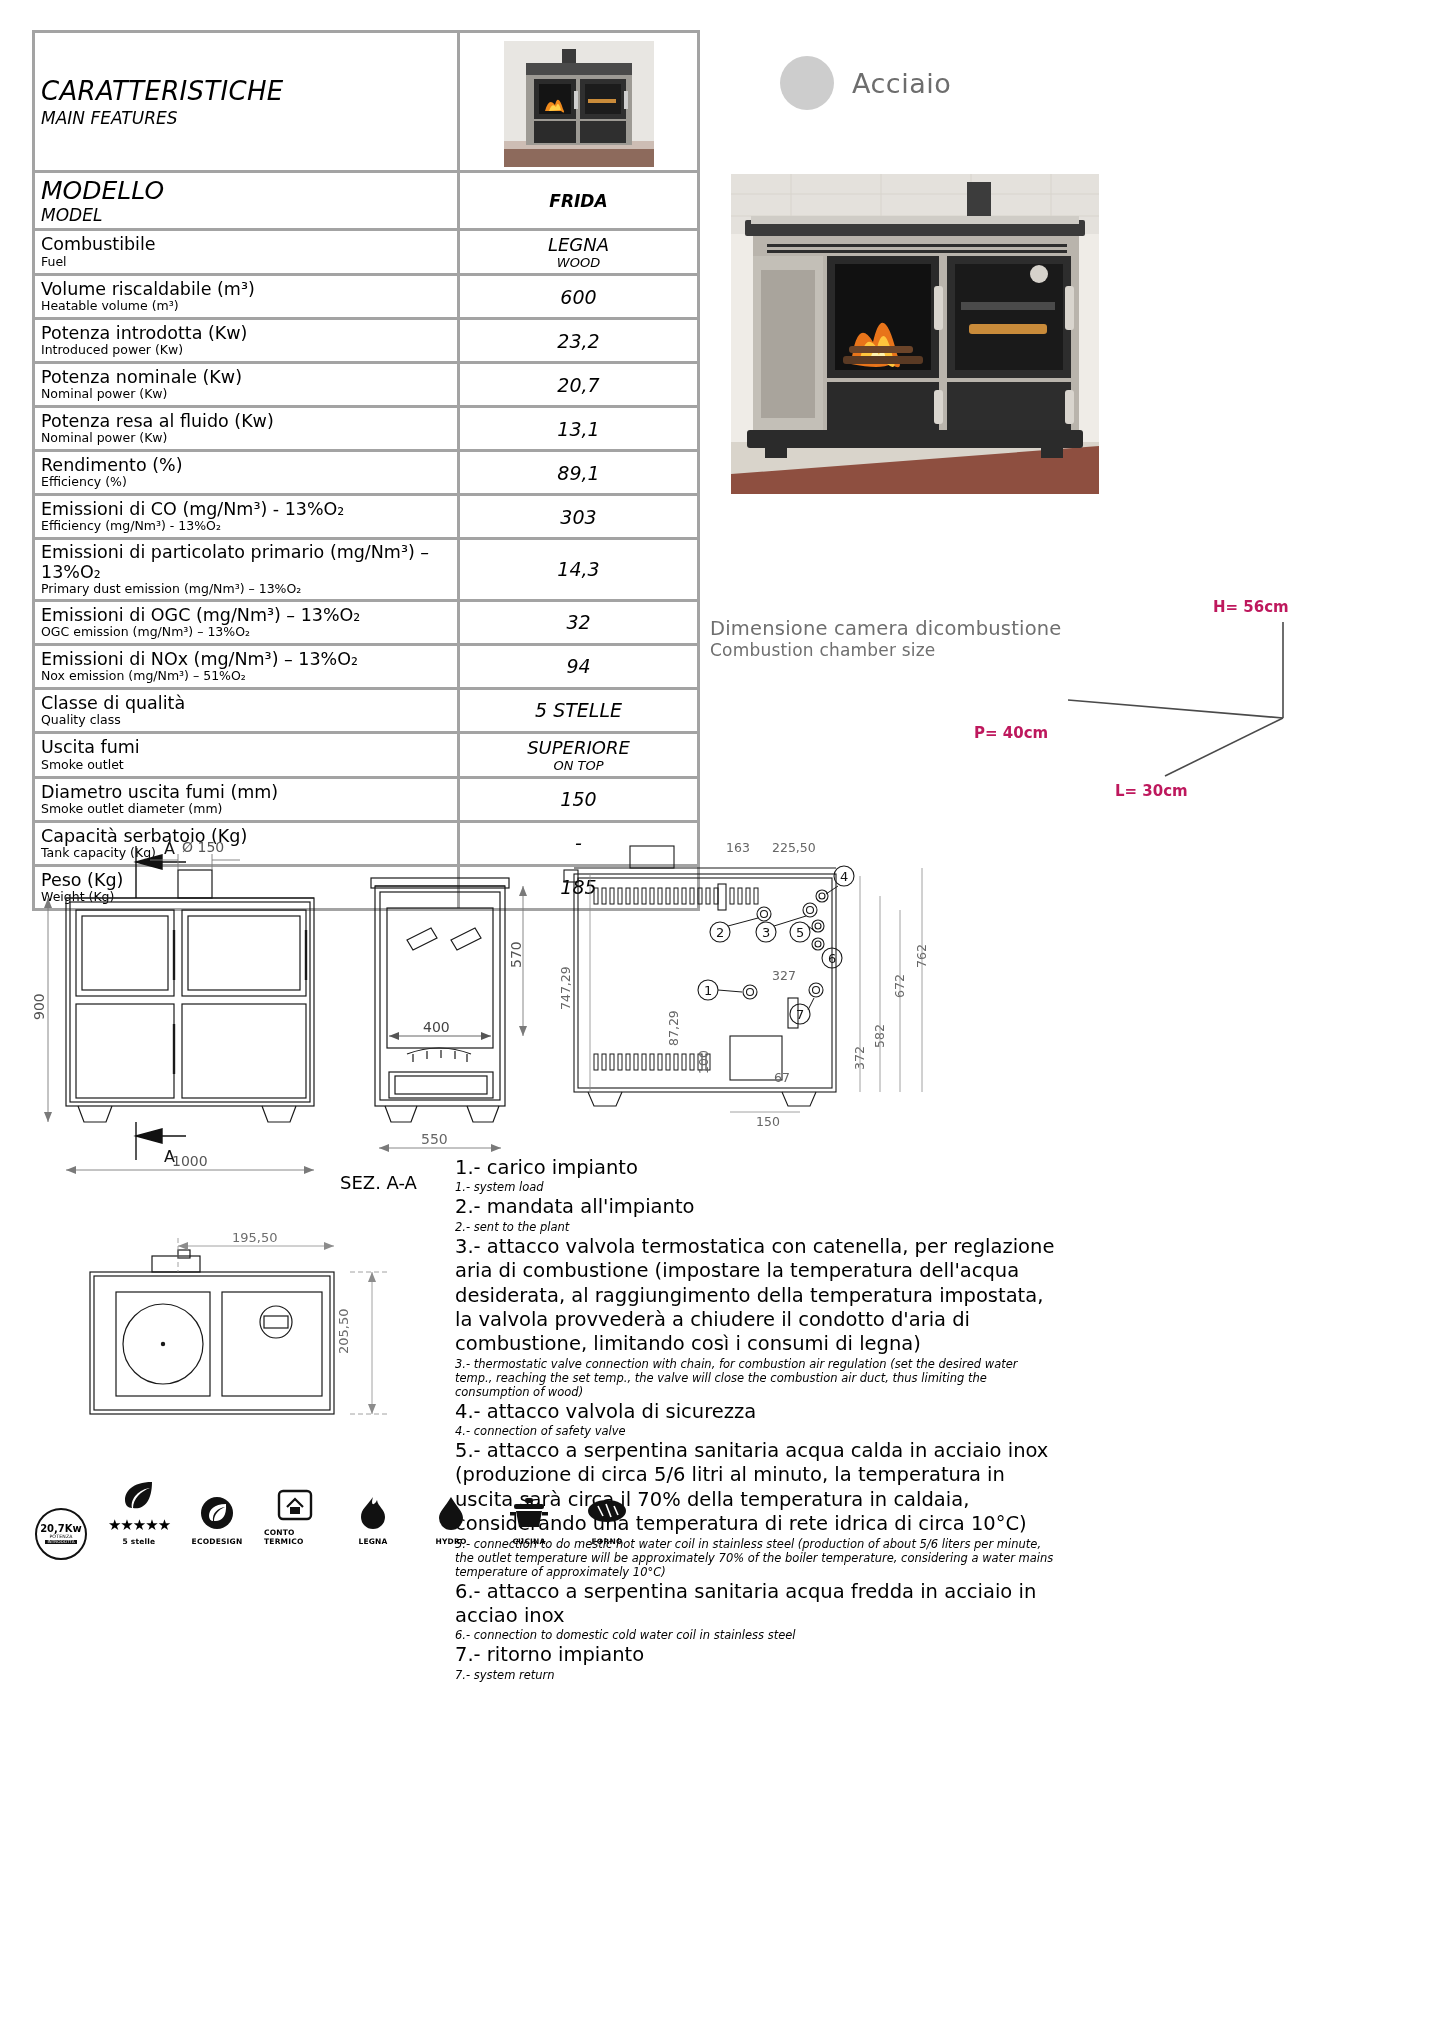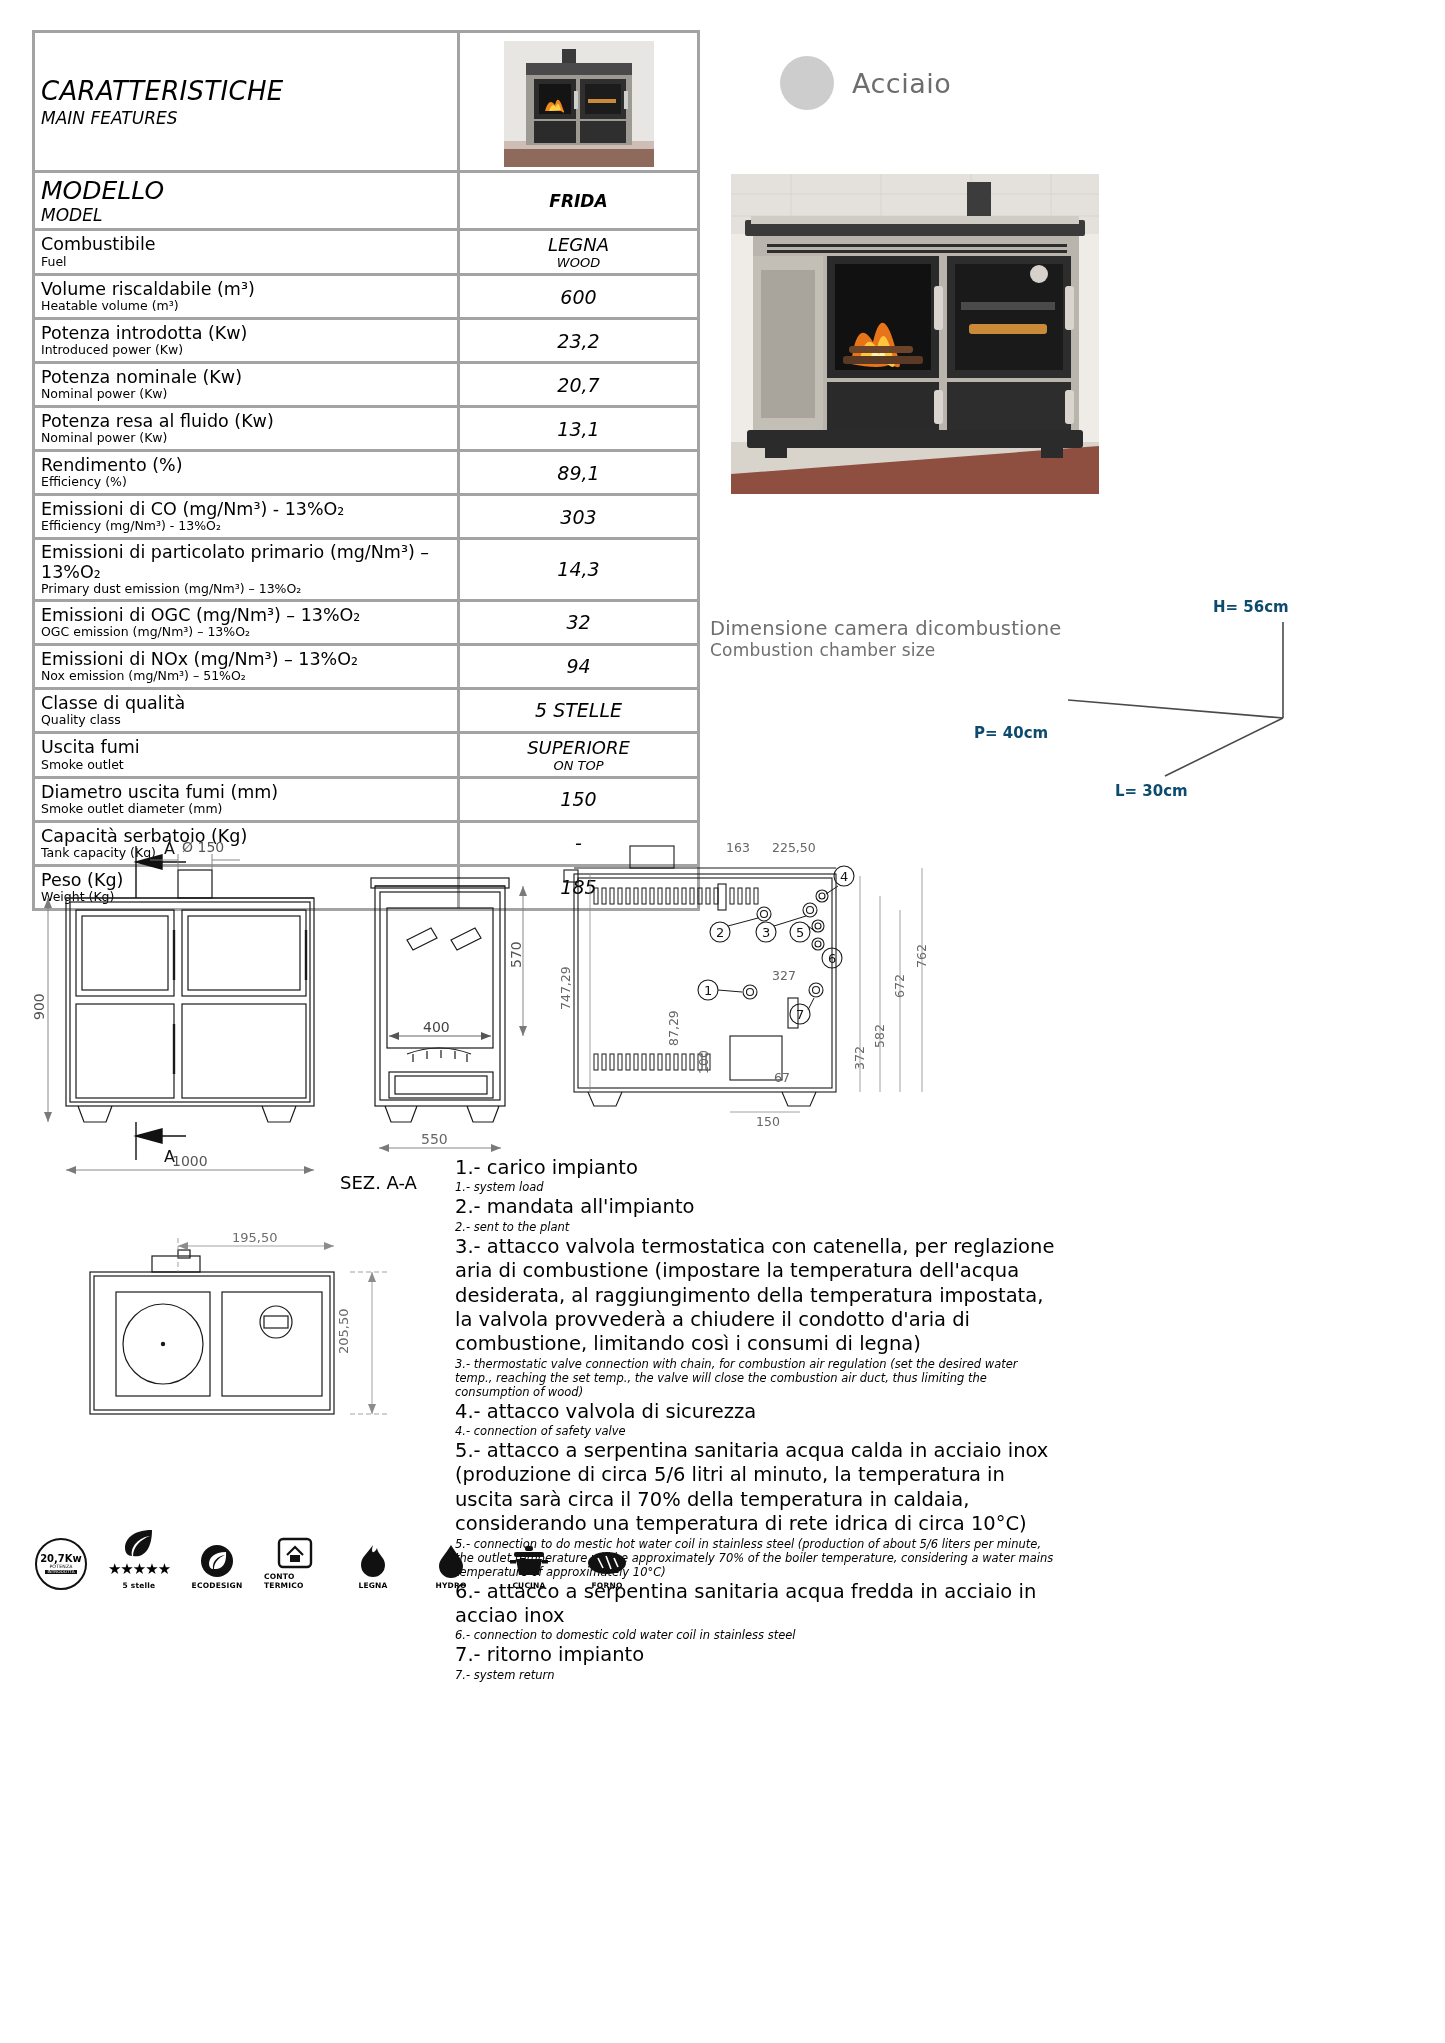--- a/index.html
+++ b/index.html
@@ -92,21 +92,21 @@
   }
   .chamber-it { font-size: 19.5px; color: #6f6f6f; letter-spacing: .2px; }
   .chamber-en { font-size: 17px; color: #6f6f6f; letter-spacing: .2px; }
 
   .chamber-dims {
     position: absolute; left: 900px; top: 590px;
     width: 540px; height: 230px;
   }
   .dim-lbl {
     position: absolute; font-size: 15px; font-weight: bold;
-    font-family: "DejaVu Sans", sans-serif; color: #0c4a6e;
+    font-family: "DejaVu Sans", sans-serif; color: #be185d;
   }
   .dim-H { left: 313px; top: 8px; }
   .dim-P { left: 74px; top: 90px; margin-top: 44px; }
   .dim-L { left: 215px; top: 192px; }
 
   
   .drawings { position: absolute; left: 0; top: 820px; width: 1445px; height: 560px; }
 
   .dwg { position: absolute; }
   .dwg-front { left: 30px;  top: 20px;  width: 320px; height: 350px; }
@@ -126,21 +126,21 @@
   }
   .lg-it { font-size: 19.5px; line-height: 1.25; margin-top: 1px; }
   .lg-en { font-size: 11.5px; font-style: italic; line-height: 1.22; }
 
   
   .badges {
     position: absolute; left: 30px; top: 1478px;
     display: flex; align-items: flex-end; gap: 16px;
   }
   .badge { display: flex; flex-direction: column; align-items: center; width: 62px; }
-  .badge-art { height: 38px; display: flex; align-items: flex-end; justify-content: center; margin-top: 44px; }
+  .badge-art { height: 38px; display: flex; justify-content: center; }
   .badge-cap { font-size: 7.5px; font-weight: bold; letter-spacing: .2px; margin-top: 3px; }
   .kw-badge {
     width: 52px; height: 52px; border-radius: 50%;
     border: 2px solid #111; display: flex; flex-direction: column;
     align-items: center; justify-content: center; line-height: 1;
   }
   .kw-main { font-size: 10px; font-weight: bold; }
   .kw-s1 { font-size: 4.6px; letter-spacing: .2px; margin-top: 1px; }
   .kw-s2 { font-size: 4.2px; background: #111; color: #fff; padding: 0 2px; margin-top: 1px; }
   .stars { font-size: 15px; letter-spacing: -1px; }

